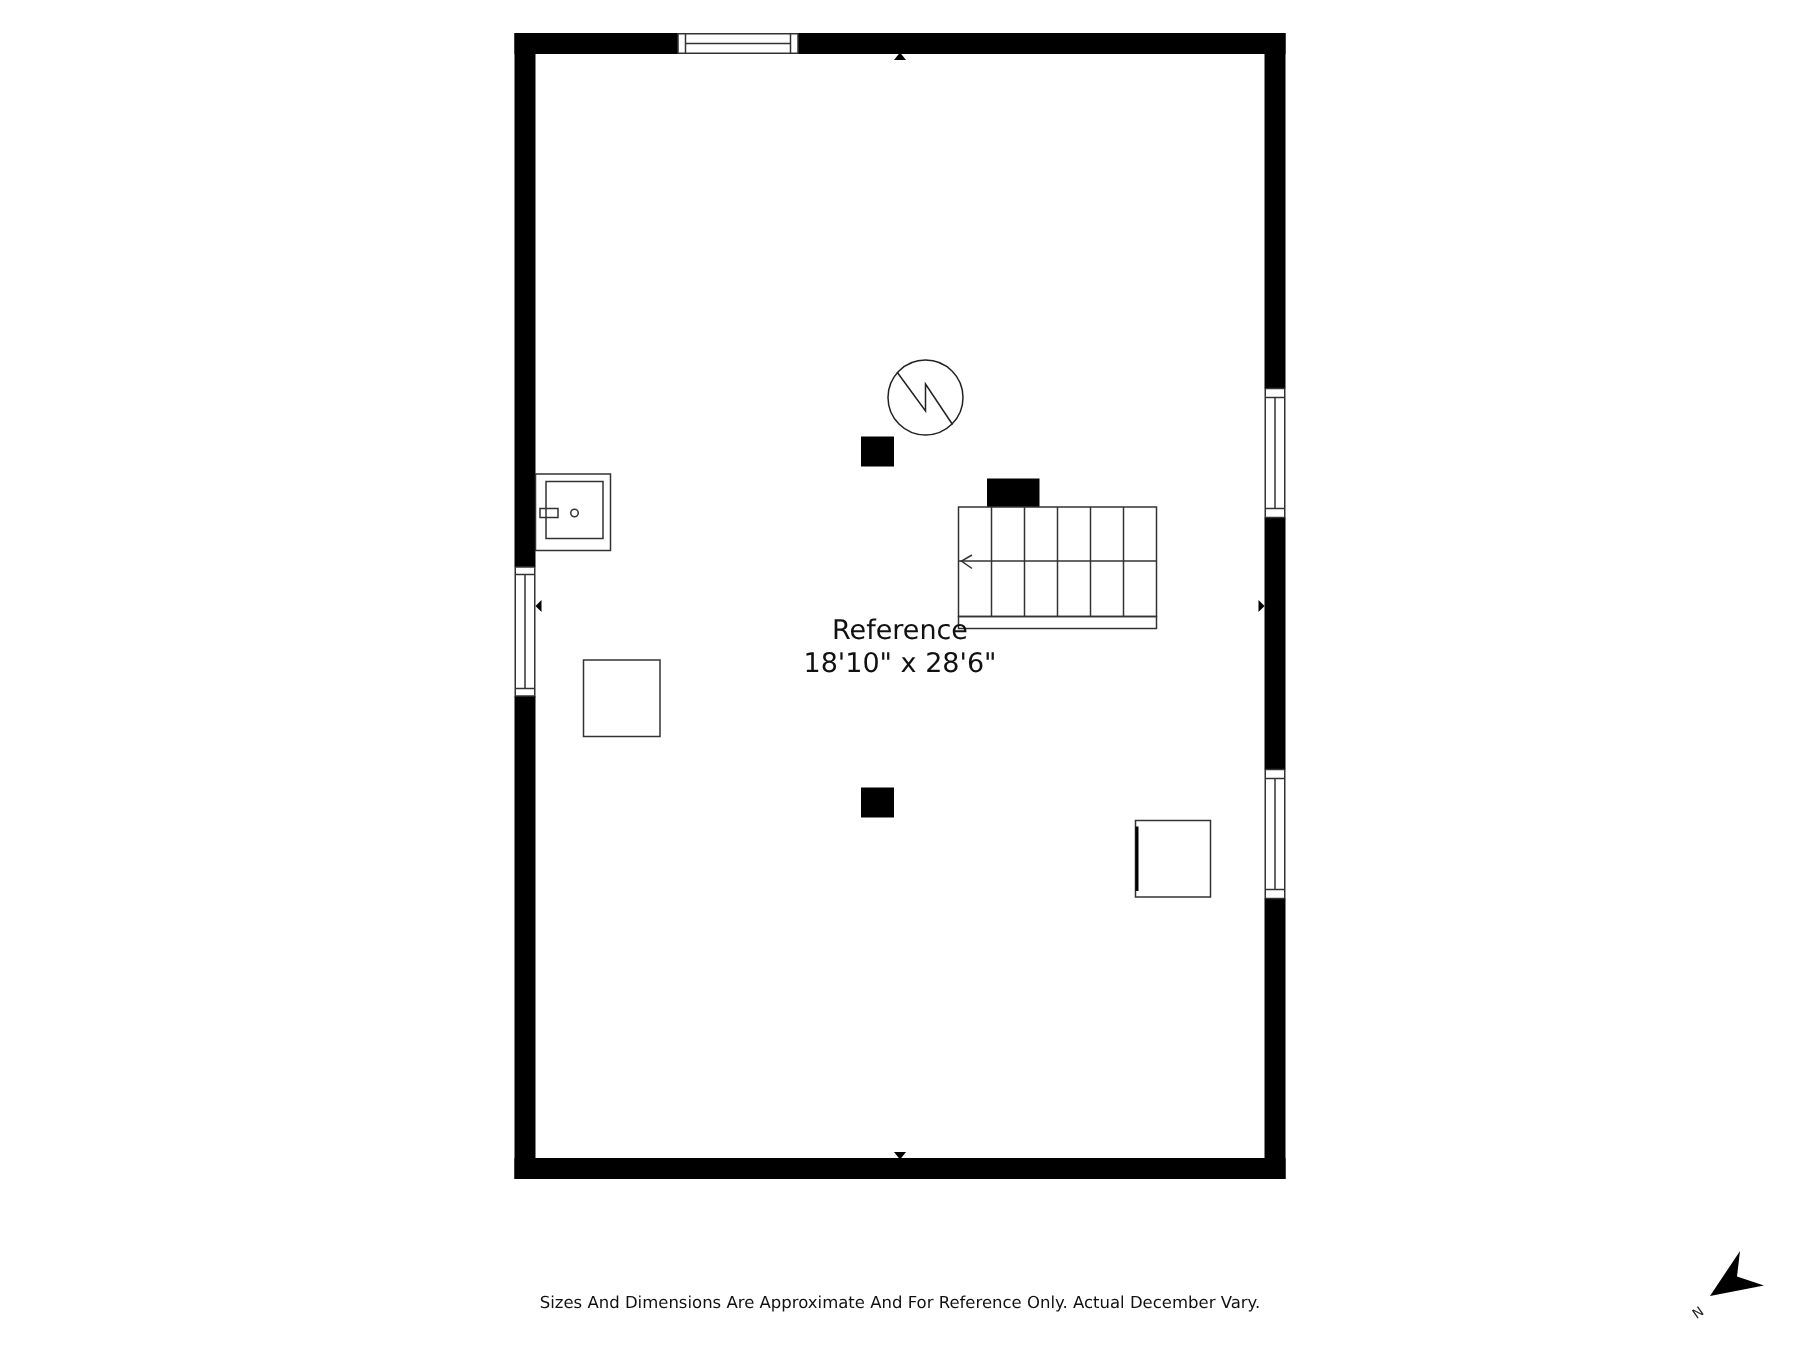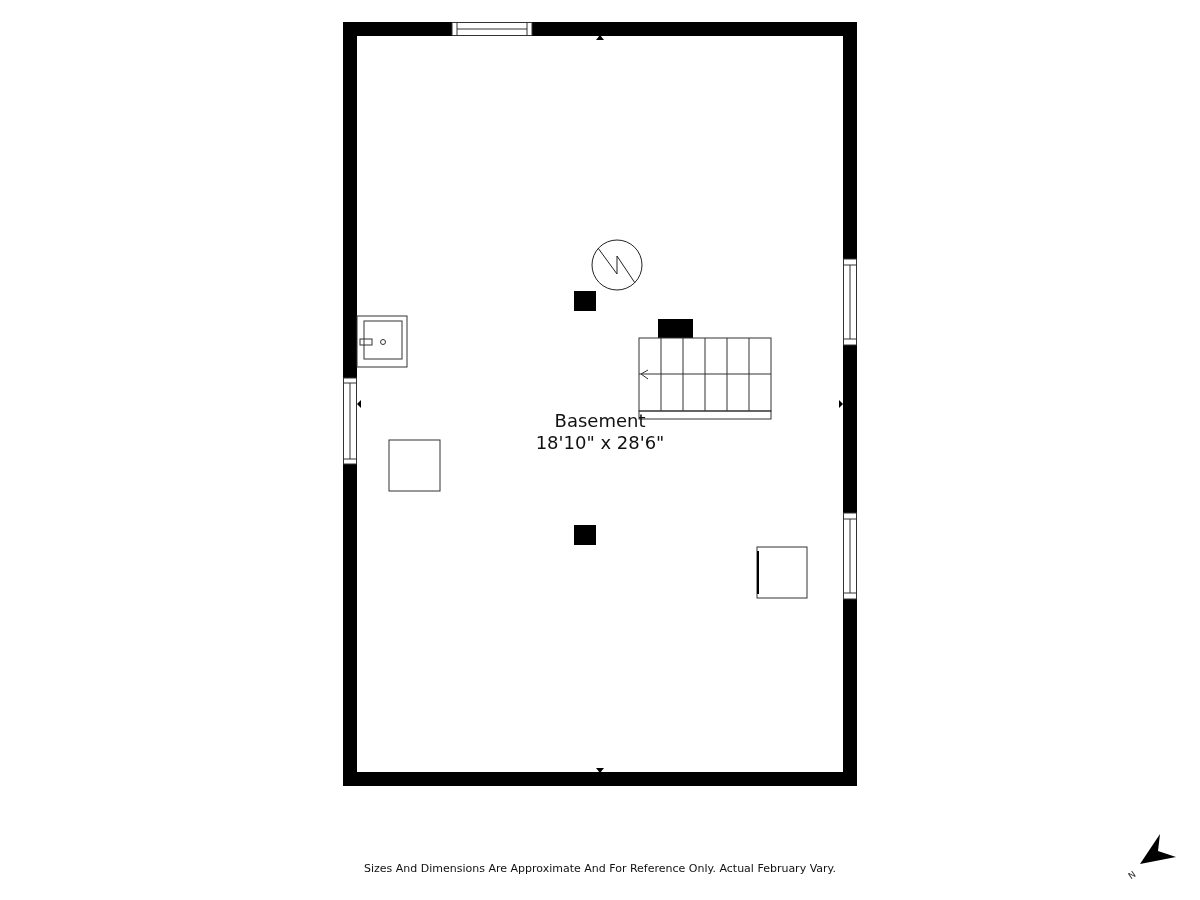--- a/index.html
+++ b/index.html
@@ -94,17 +94,17 @@
     <line x1="758" y1="551" x2="758" y2="594" stroke="#000" stroke-width="2"></line>
   </g>
 
   <g>
     <polygon points="1140,864 1160,834 1158,851 1176,857" fill="#000"></polygon>
   </g>
   <text x="1128" y="878" font-size="9" font-family="DejaVu Sans, sans-serif" fill="#222" transform="rotate(-35 1132 874)">N</text>
 </svg>
 
 <div class="room-label">
-  <div>Basement</div>
+  <div>Reference</div>
   <div>18'10" x 28'6"</div>
 </div>
 
-<div class="disclaimer">Sizes And Dimensions Are Approximate And For Reference Only. Actual February Vary.</div>
+<div class="disclaimer">Sizes And Dimensions Are Approximate And For Reference Only. Actual December Vary.</div>
 
 </body></html>

